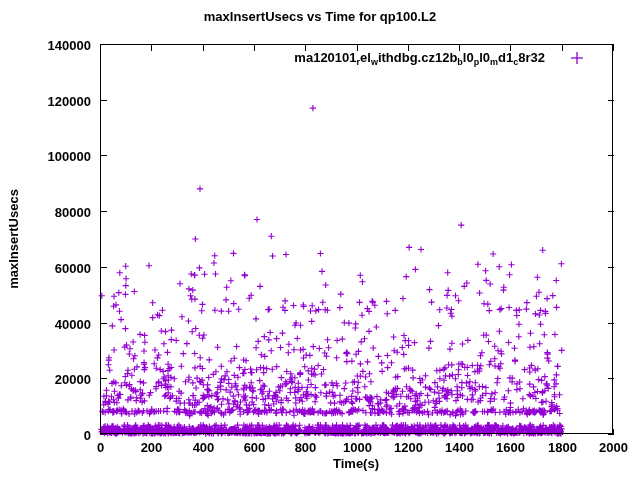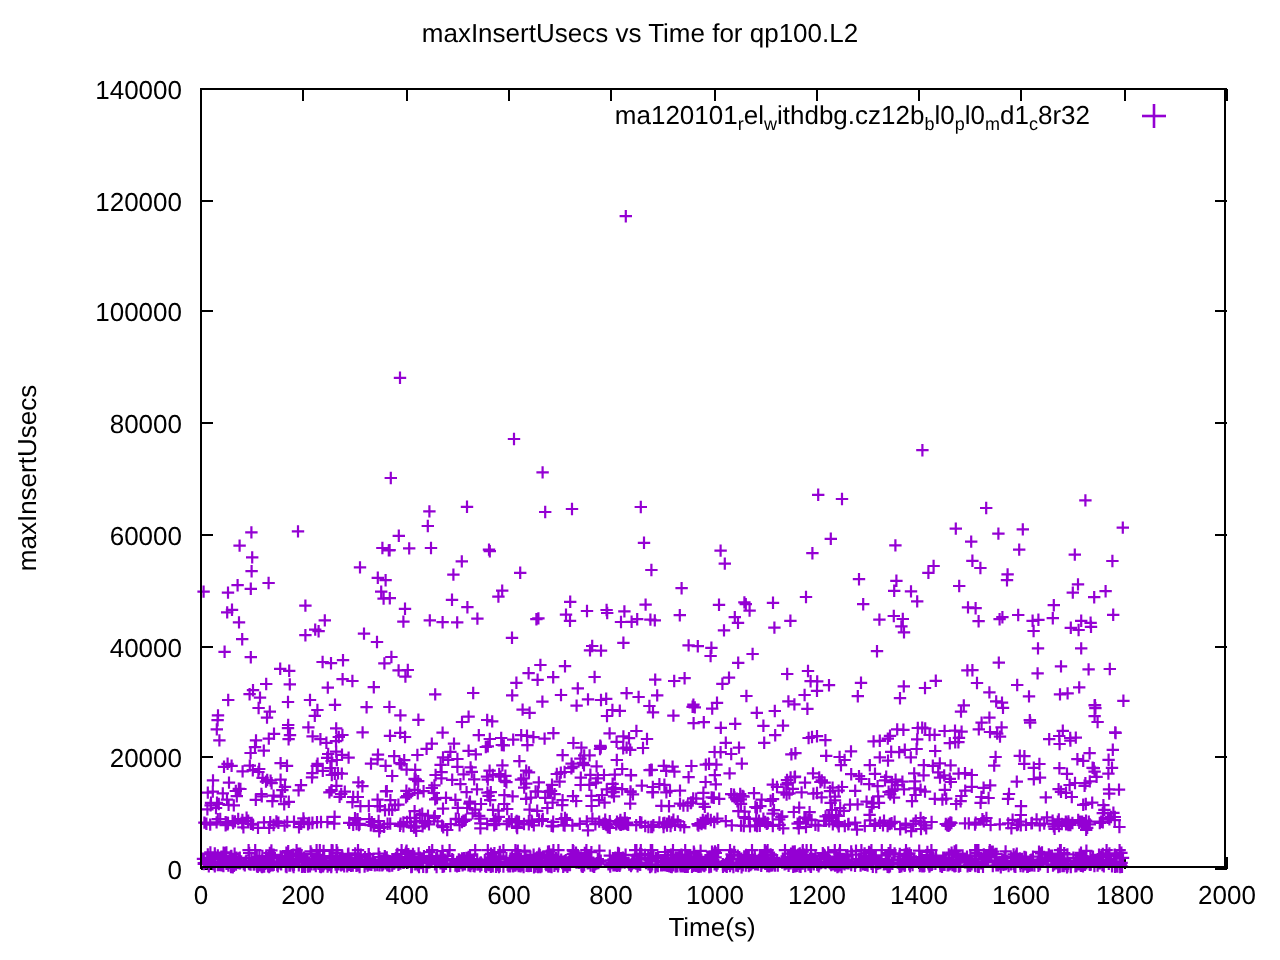--- a/index.html
+++ b/index.html
@@ -12,20 +12,21 @@
     height: 480px;
     overflow: hidden;
     font-family: "Liberation Sans", sans-serif;
     color: #000000;
   }
   #plot-root {
     position: relative;
     width: 576px;
     height: 480px;
     background: #ffffff;
+    font-weight: bold;
   }
   #chart-svg {
     position: absolute;
     left: 0;
     top: 0;
     width: 640px;
     height: 480px;
     display: block;
   }
   .gp-text {

